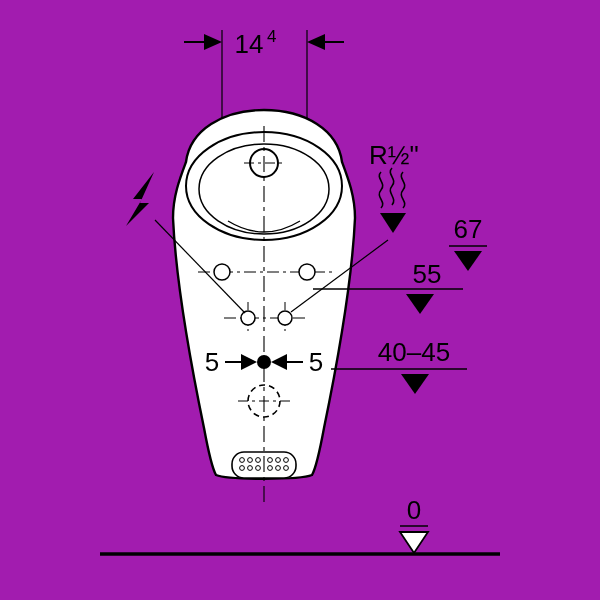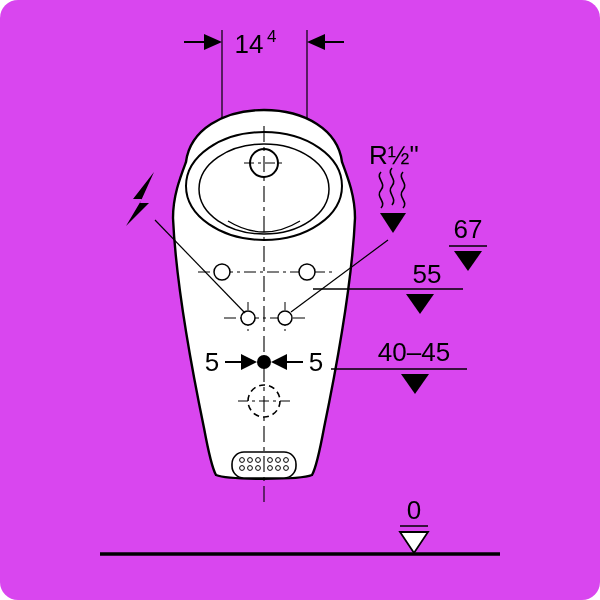--- a/index.html
+++ b/index.html
@@ -1,18 +1,18 @@
 <!DOCTYPE html>
 <html><head>
 <meta charset="utf-8">
 <style>
   html,body{margin:0;padding:0;background:#ffffff;}
   .stage{
-    width:600px;height:600px;position:relative;background:#d946ef;
-    font-family:"Liberation Sans", sans-serif;overflow:hidden;border-radius:18px;
+    width:600px;height:600px;position:relative;background:#a21caf;
+    font-family:"Liberation Sans", sans-serif;overflow:hidden;
   }
   svg{display:block}
   text{
     font-family:"Liberation Sans", sans-serif;
     fill:#000;
   }
   .dim-text{font-size:26px;}
   .dim-sup{font-size:17px;}
 </style>
 </head>

